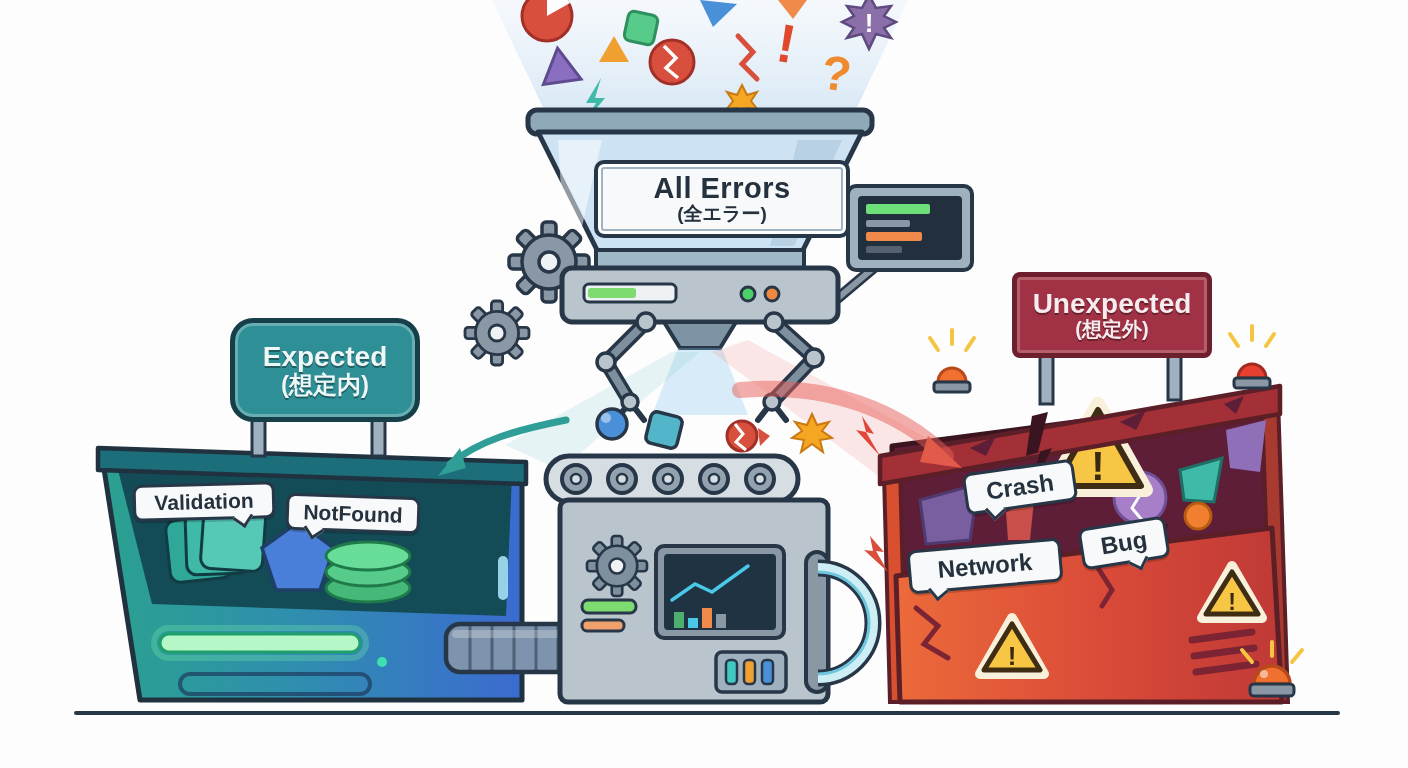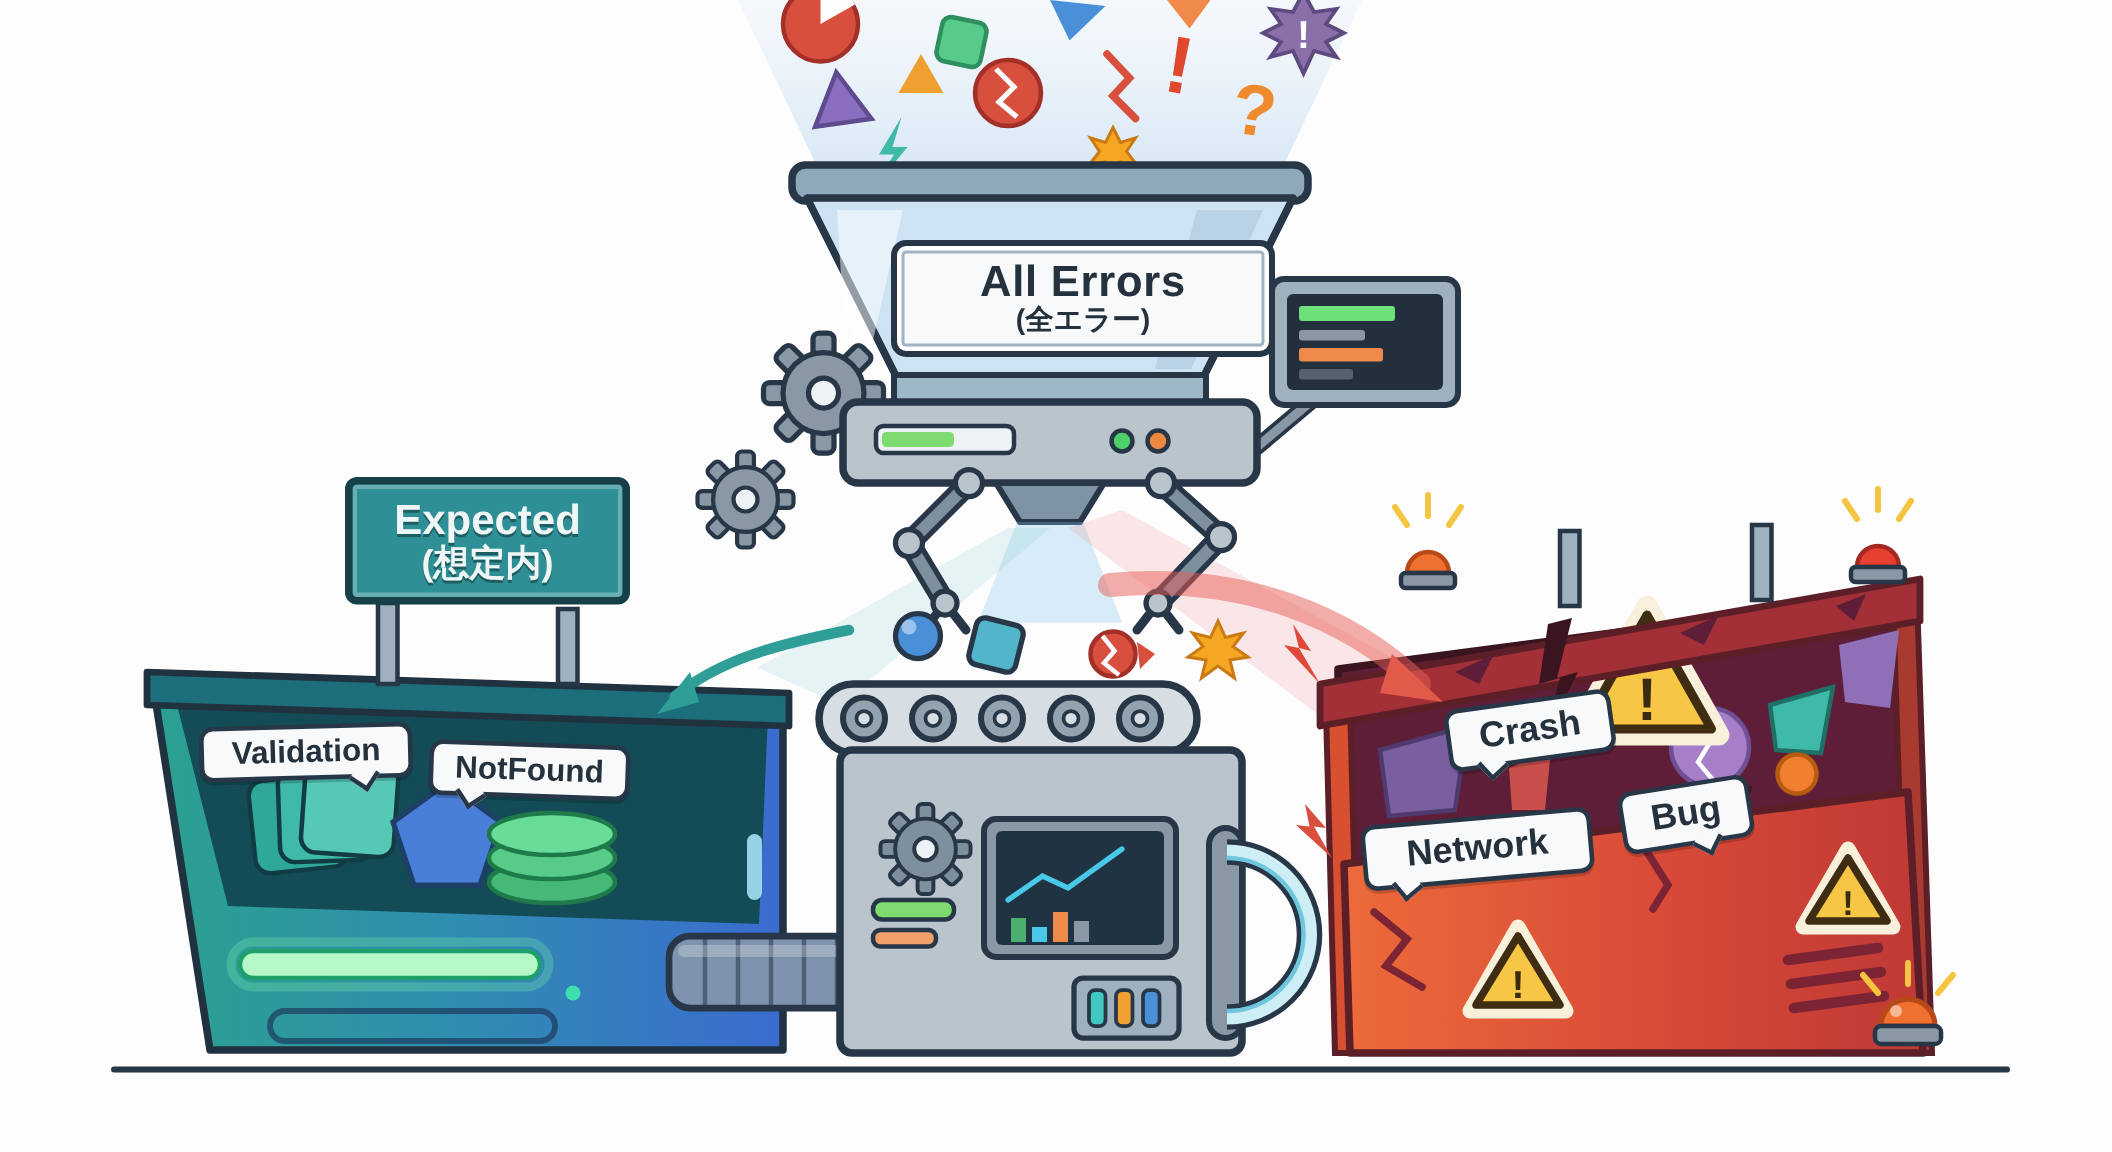--- a/index.html
+++ b/index.html
@@ -349,25 +349,29 @@
     <polygon points="928,436 962,468 920,462" fill="#e25a4a"></polygon>
     <polygon points="862,416 874,434 866,432 880,456 856,430 866,432" fill="#e0483a"></polygon>
   </g>
 </svg>
 
 <div class="sign funnel-sign" style="left:594px;top:160px;width:256px;height:78px;">
   <span class="t1">All Errors</span>
   <span class="t2">(全エラー)</span>
 </div>
 
-<div class="sign expected-sign" style="left:230px;top:318px;width:190px;height:85px;">
+<div class="sign expected-sign" style="left:230px;top:318px;width:190px;height:104px;border-radius:23px;">
   <span class="t1">Expected</span>
   <span class="t2">(想定内)</span>
 </div>
 
+<div class="sign unexpected-sign" style="left:1012px;top:272px;width:200px;height:86px;">
+  <span class="t1">Unexpected</span>
+  <span class="t2">(想定外)</span>
+</div>
 
 <div class="tag tail-r" style="left:133px;top:483px;width:142px;height:37px;font-size:21px;transform:rotate(-1.5deg);">
       <span>Validation</span>
     </div>
 
 <div class="tag" style="left:286px;top:495px;width:134px;height:37px;font-size:21px;transform:rotate(2deg);">
       <span>NotFound</span>
     </div>
 
 <div class="tag" style="left:964px;top:466px;width:112px;height:42px;font-size:24px;transform:rotate(-8deg);">

